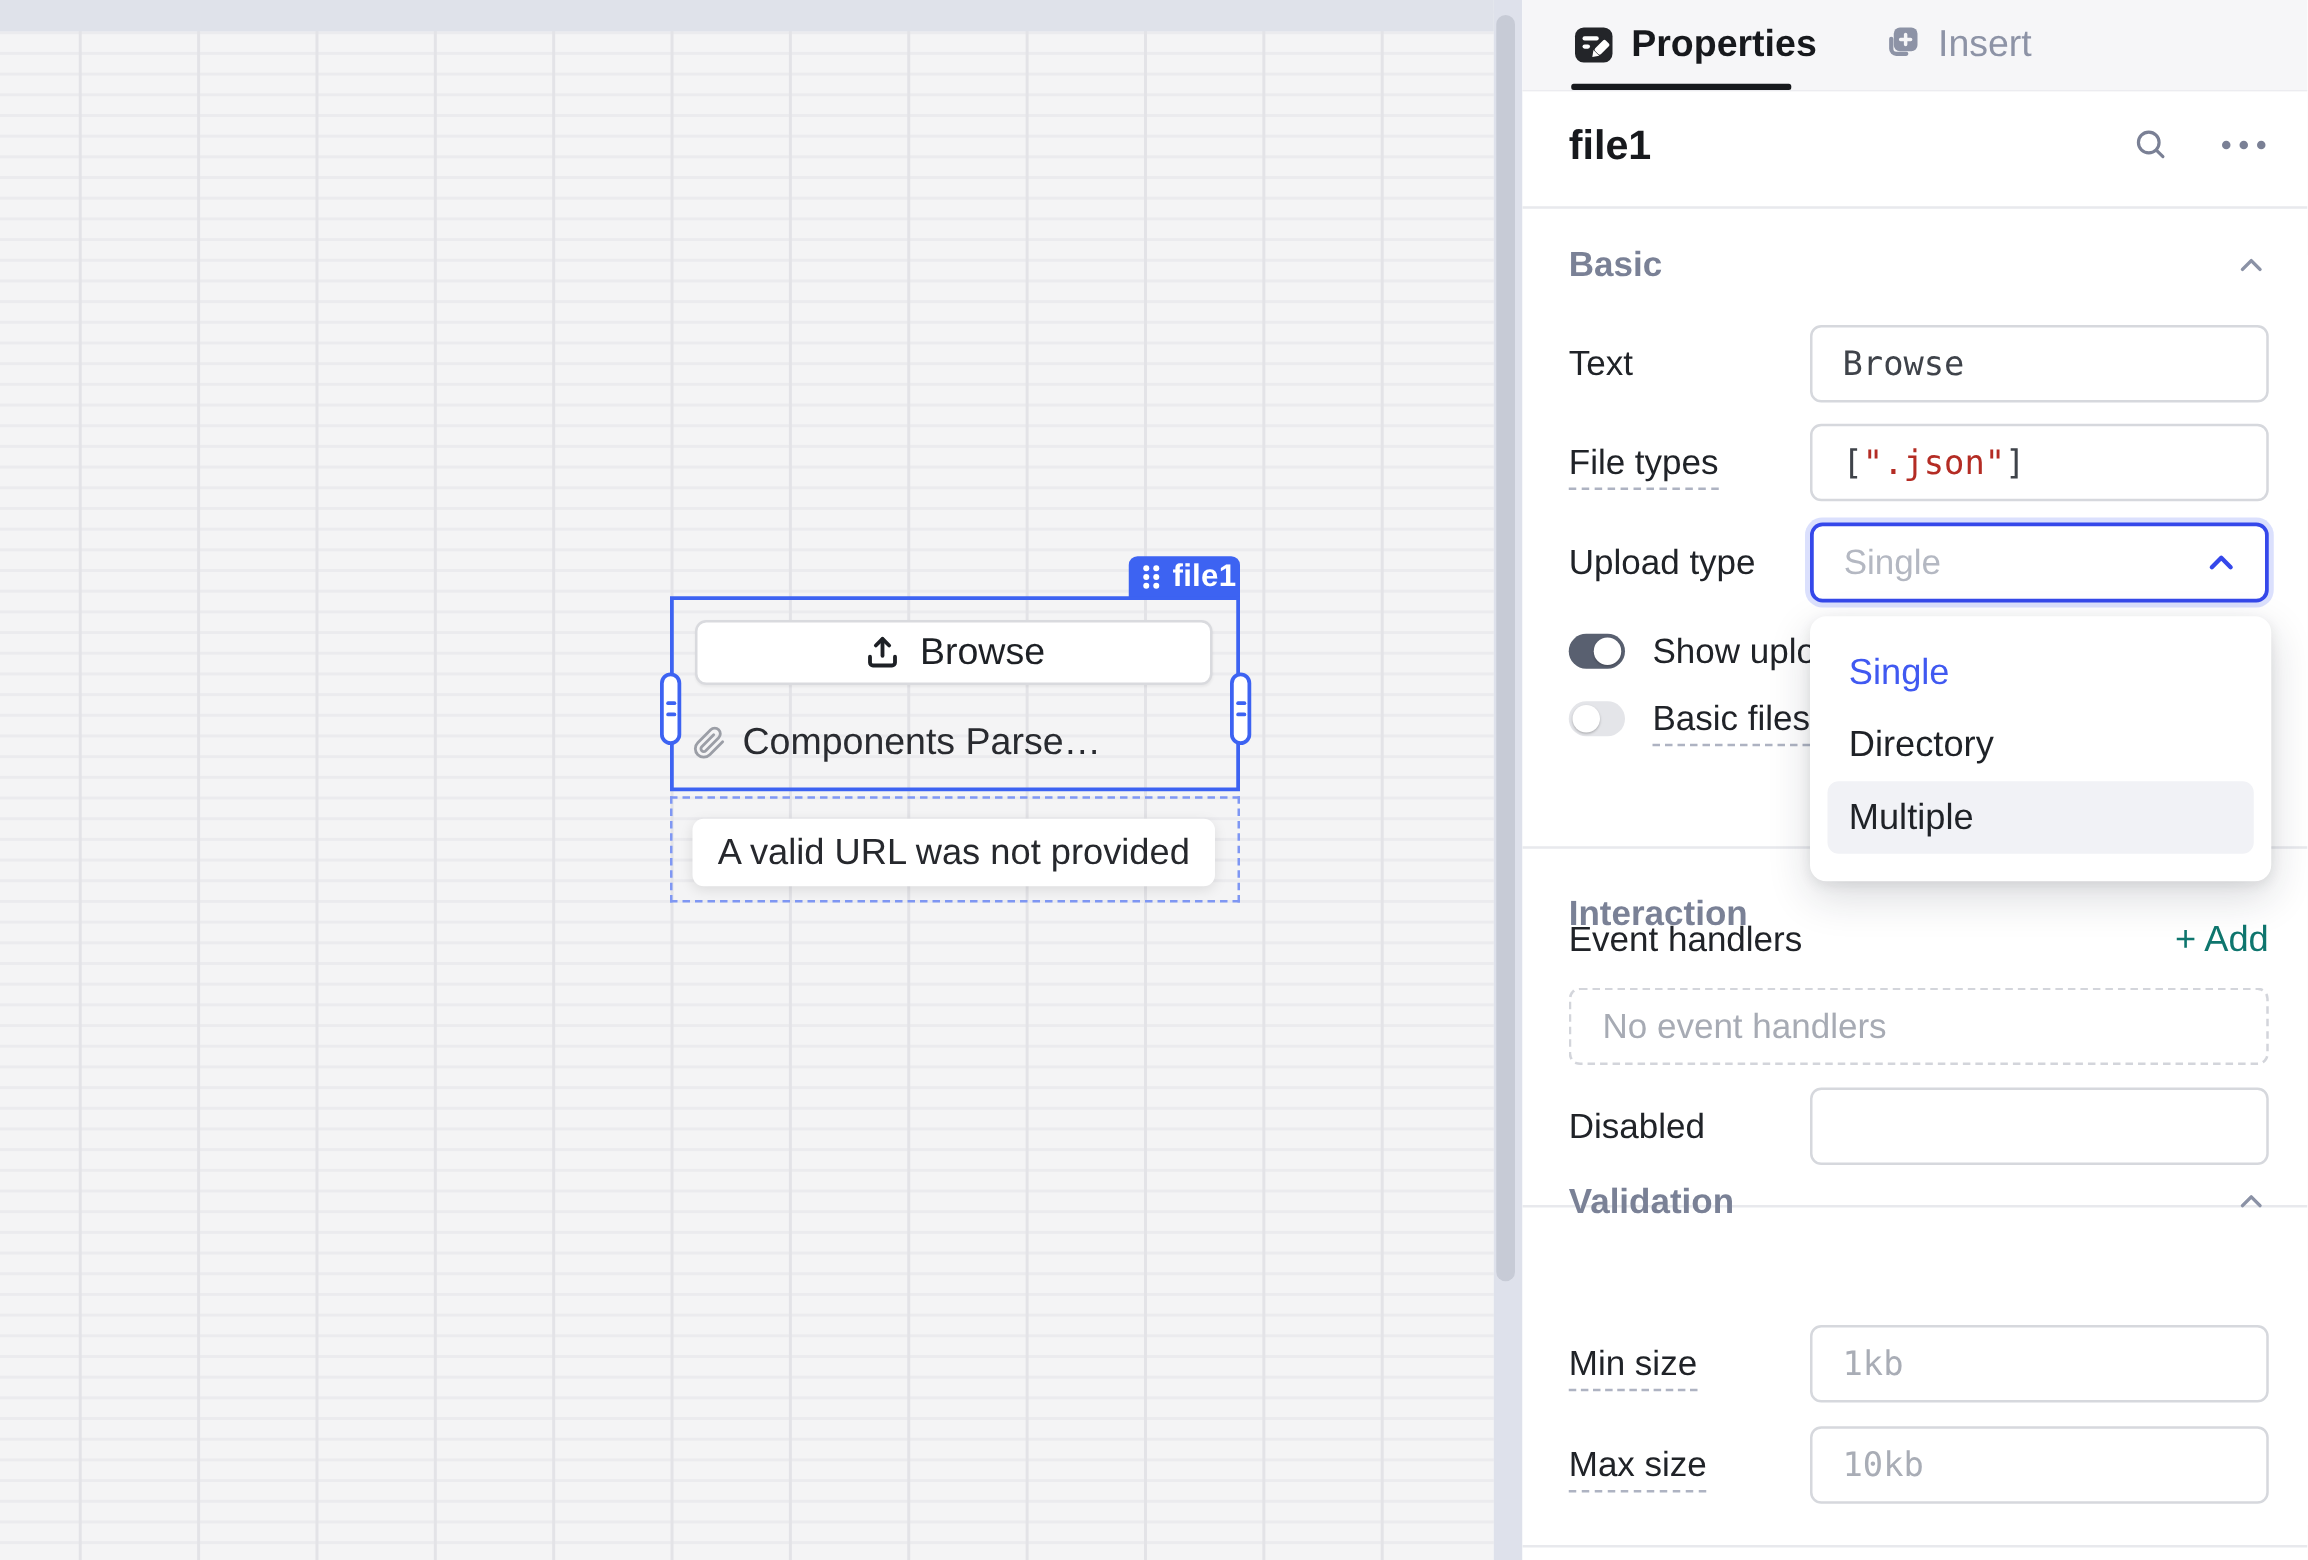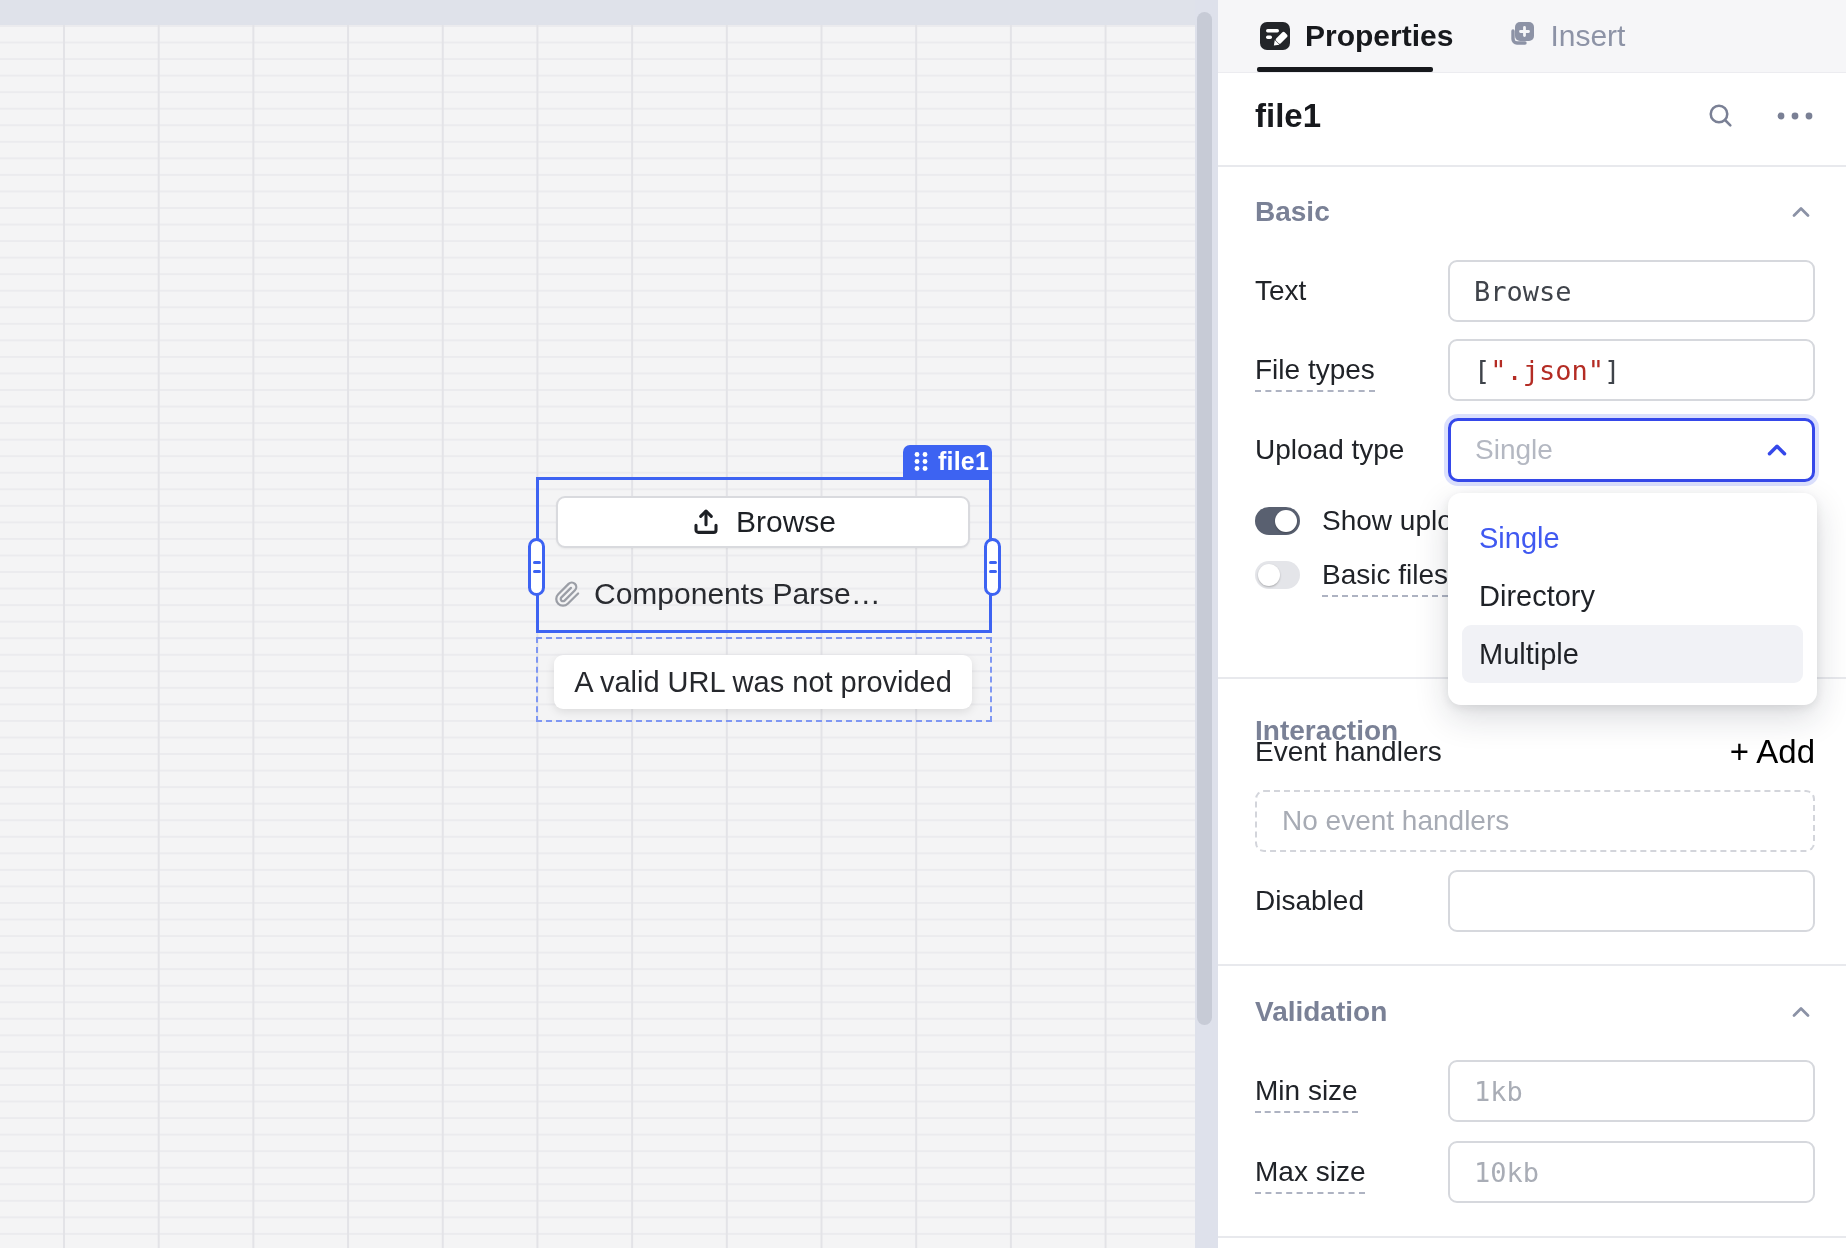--- a/index.html
+++ b/index.html
@@ -113,21 +113,21 @@
   .select .sel-placeholder { font-size:28px; color:#b4b8c2; flex:1; }
 
   .toggle-row { position:absolute; left:37px; width:560px; height:44px; display:flex; align-items:center; gap:22px; }
   .toggle-row .tog-label { font-size:28px; color:#202328; white-space:nowrap; }
   .toggle { position:relative; width:45px; height:28px; border-radius:15px; flex-shrink:0; cursor:pointer; }
   .toggle.on { background:#596070; }
   .toggle.off { background:#e4e5e9; }
   .toggle .knob { position:absolute; top:3px; width:22px; height:22px; border-radius:50%; background:#fff; box-shadow:0 1px 2px rgba(0,0,0,.25); }
   .toggle.on .knob { right:3px; } .toggle.off .knob { left:3px; }
 
-  .add-link { font-size:33px; color:#000000; cursor:pointer; white-space:nowrap; }
+  .add-link { font-size:29px; color:#0f766e; cursor:pointer; white-space:nowrap; }
 
   .empty-dashed {
     position:absolute; left:37px; width:560px; height:62px;
     border:2px dashed #d3d5db; border-radius:9px;
     display:flex; align-items:center; padding-left:25px;
     font-size:28px; color:#a7abb4;
   }
 
   .popover {
     position:absolute; left:230px; top:493px; width:369px; height:212px;
@@ -300,21 +300,21 @@
 
     <div class="empty-dashed" style="top:790px">No event handlers</div>
 
     <div class="p-row" style="top:870px">
       <div class="p-label">Disabled</div>
       <input class="p-input" readonly="" style="">
     </div>
 
     <div class="divider" style="top:964px"></div>
 
-    <div class="sec-head" style="top:994px">
+    <div class="sec-head" style="top:943px">
       <span class="stitle">Validation</span>
       <svg width="28" height="28" viewBox="0 0 24 24" fill="none" stroke="#8b92a6" stroke-width="2.4" stroke-linecap="round" stroke-linejoin="round">
         <path d="M6 15 12 9 18 15"></path>
       </svg>
     </div>
 
     <div class="p-row" style="top:1060px">
       <div class="p-label"><span class="dotted">Min size</span></div>
       <input class="p-input" readonly="" placeholder="1kb" style="">
     </div>

